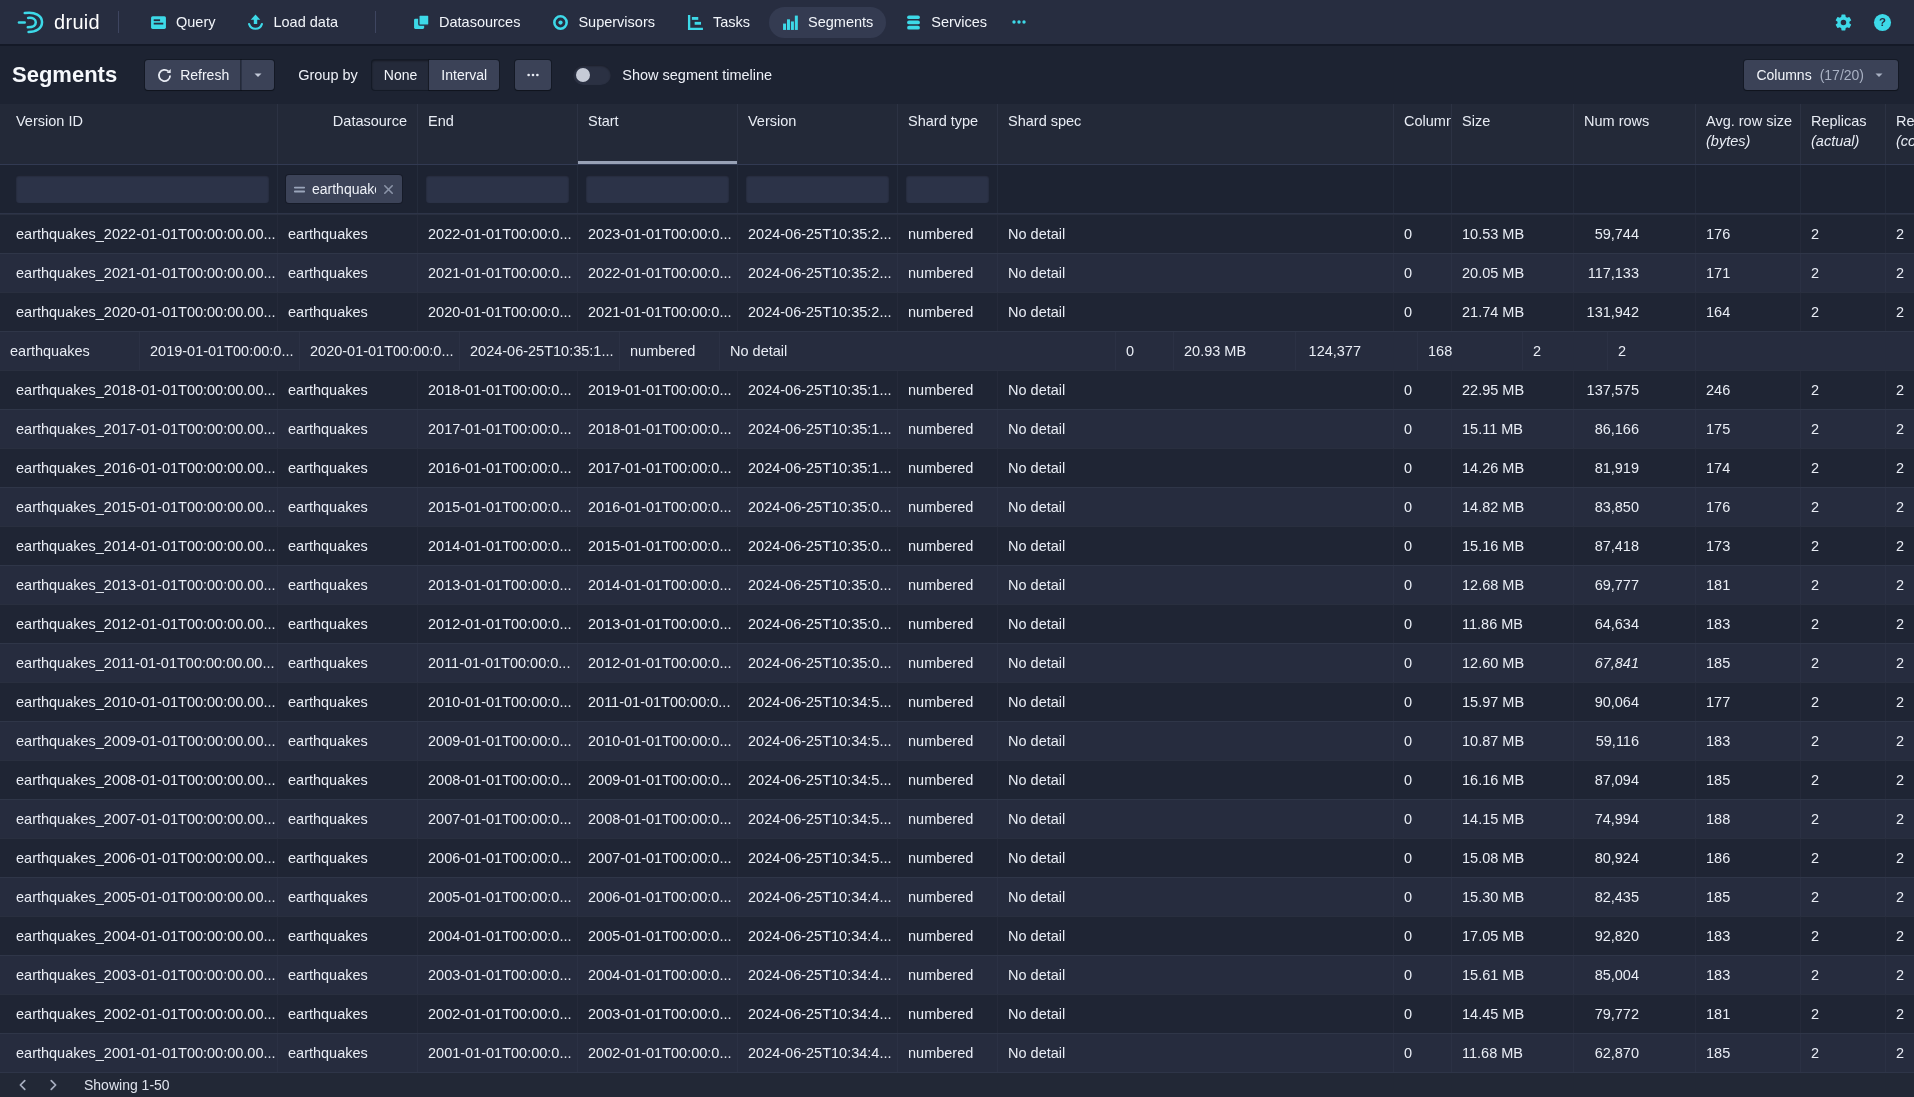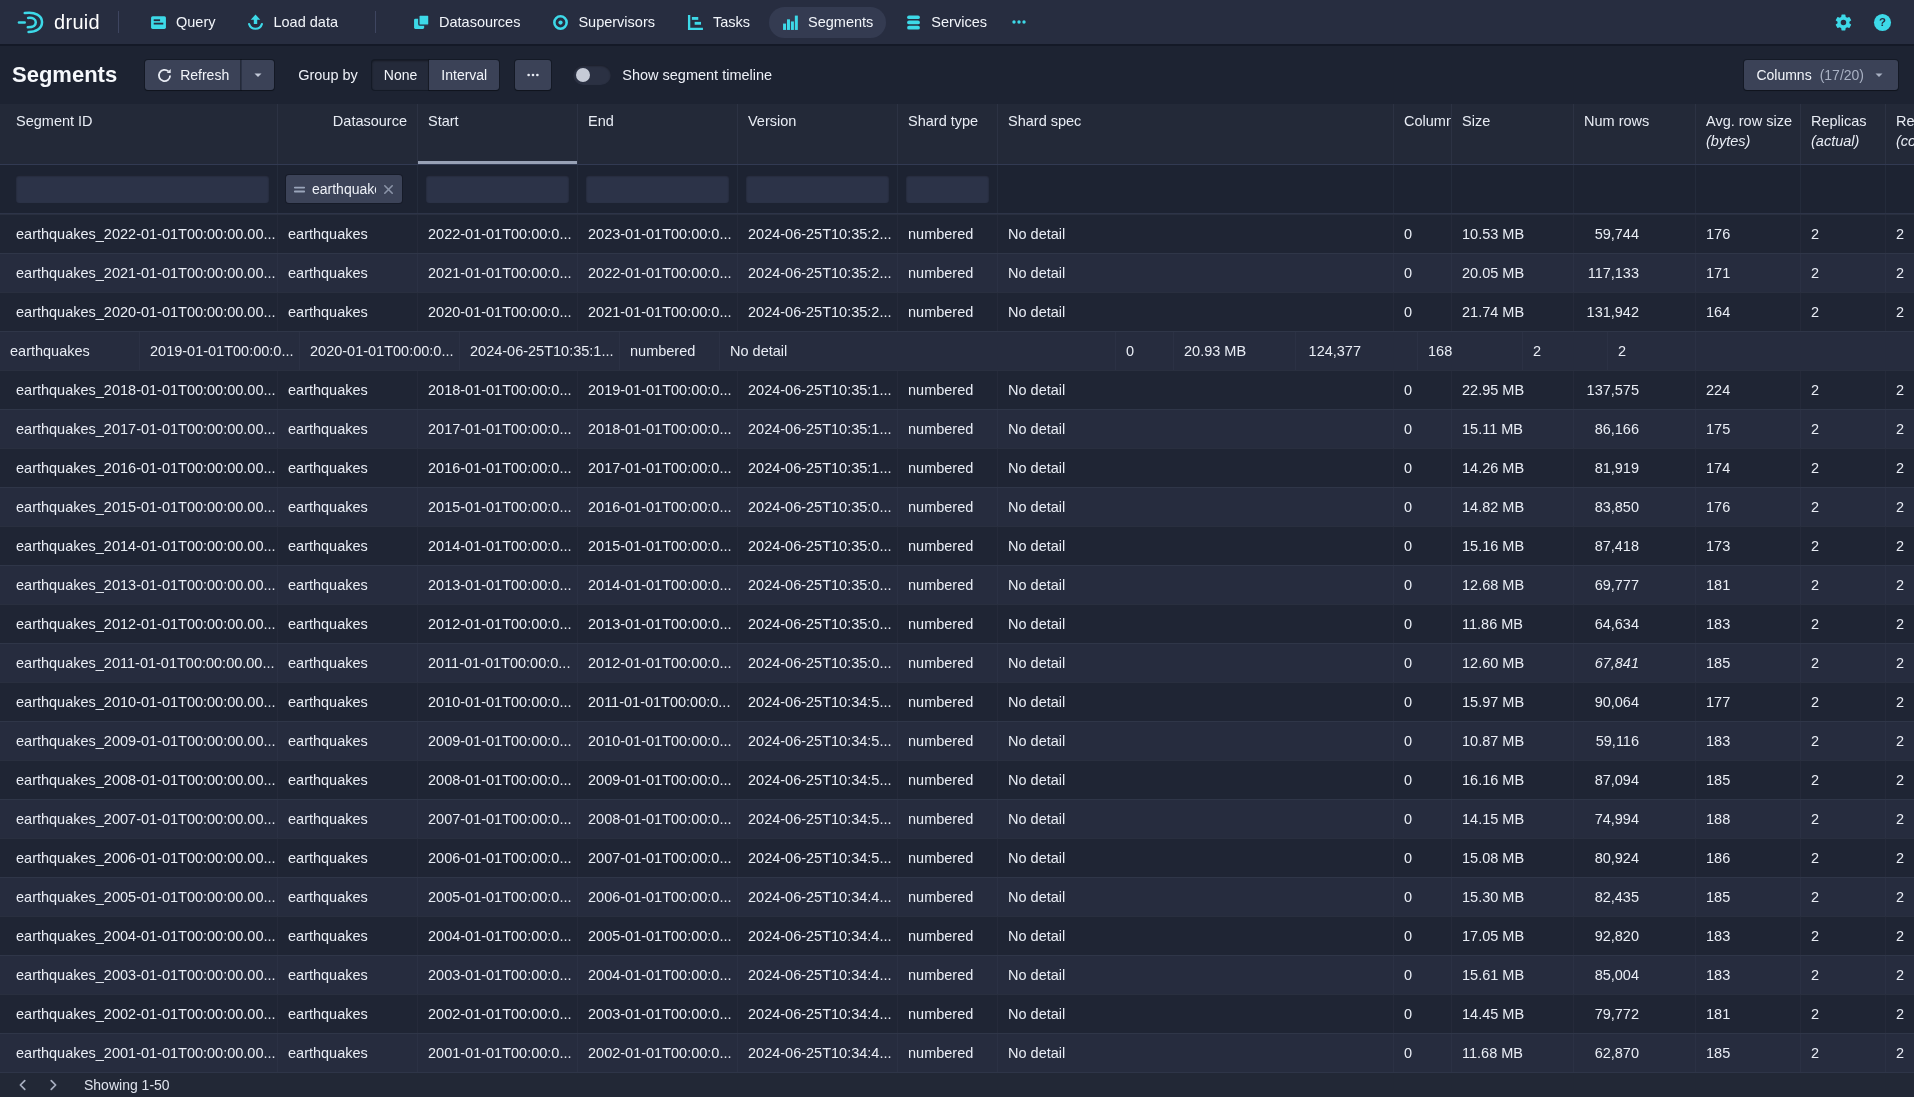--- a/index.html
+++ b/index.html
@@ -266,24 +266,24 @@
     <span class="icon">
       <svg width="14" height="14" viewBox="0 0 16 16">
           <path d="M4 6.2l4 4 4-4z" fill="#a9b1c3"></path>
         </svg>
     </span>
   </button>
 </div>
 
 <div class="table-area">
   <div class="table-head">
-      <div class="th first" style="width: 278px;"><span>Segment ID</span></div>
+      <div class="th first" style="width: 278px;"><span>Version ID</span></div>
       <div class="th" style="width: 140px; text-align: right;"><span>Datasource</span></div>
+      <div class="th" style="width: 160px;"><span>End</span></div>
       <div class="th" style="width: 160px;"><span>Start</span><div class="sort-bar"></div></div>
-      <div class="th" style="width: 160px;"><span>End</span></div>
       <div class="th" style="width: 160px;"><span>Version</span></div>
       <div class="th" style="width: 100px;"><span>Shard type</span></div>
       <div class="th" style="width: 396px;"><span>Shard spec</span></div>
       <div class="th" style="width: 58px;"><span>Columns...</span></div>
       <div class="th" style="width: 122px;"><span>Size</span></div>
       <div class="th" style="width: 122px;"><span>Num rows</span></div>
       <div class="th" style="width: 105px;"><span>Avg. row size</span><span class="sublabel">(bytes)</span></div>
       <div class="th" style="width: 85px;"><span>Replicas</span><span class="sublabel">(actual)</span></div>
       <div class="th" style="width: 88px;"><span>Replication factor</span><span class="sublabel">(configured)</span></div>
     </div>
@@ -393,21 +393,21 @@
         <div class="td first" style="width: 278px;">earthquakes_2018-01-01T00:00:00.00...</div>
         <div class="td" style="width: 140px;">earthquakes</div>
         <div class="td" style="width: 160px;">2018-01-01T00:00:0...</div>
         <div class="td" style="width: 160px;">2019-01-01T00:00:0...</div>
         <div class="td" style="width: 160px;">2024-06-25T10:35:1...</div>
         <div class="td" style="width: 100px;">numbered</div>
         <div class="td" style="width: 396px;">No detail</div>
         <div class="td" style="width: 58px;">0</div>
         <div class="td" style="width: 122px;">22.95 MB</div>
         <div class="td right" style="width: 122px;">137,575</div>
-        <div class="td" style="width: 105px;">224</div>
+        <div class="td" style="width: 105px;">246</div>
         <div class="td" style="width: 85px;">2</div>
         <div class="td" style="width: 88px;">2</div>
       </div>
       <div class="tr even">
         <div class="td first" style="width: 278px;">earthquakes_2017-01-01T00:00:00.00...</div>
         <div class="td" style="width: 140px;">earthquakes</div>
         <div class="td" style="width: 160px;">2017-01-01T00:00:0...</div>
         <div class="td" style="width: 160px;">2018-01-01T00:00:0...</div>
         <div class="td" style="width: 160px;">2024-06-25T10:35:1...</div>
         <div class="td" style="width: 100px;">numbered</div>

